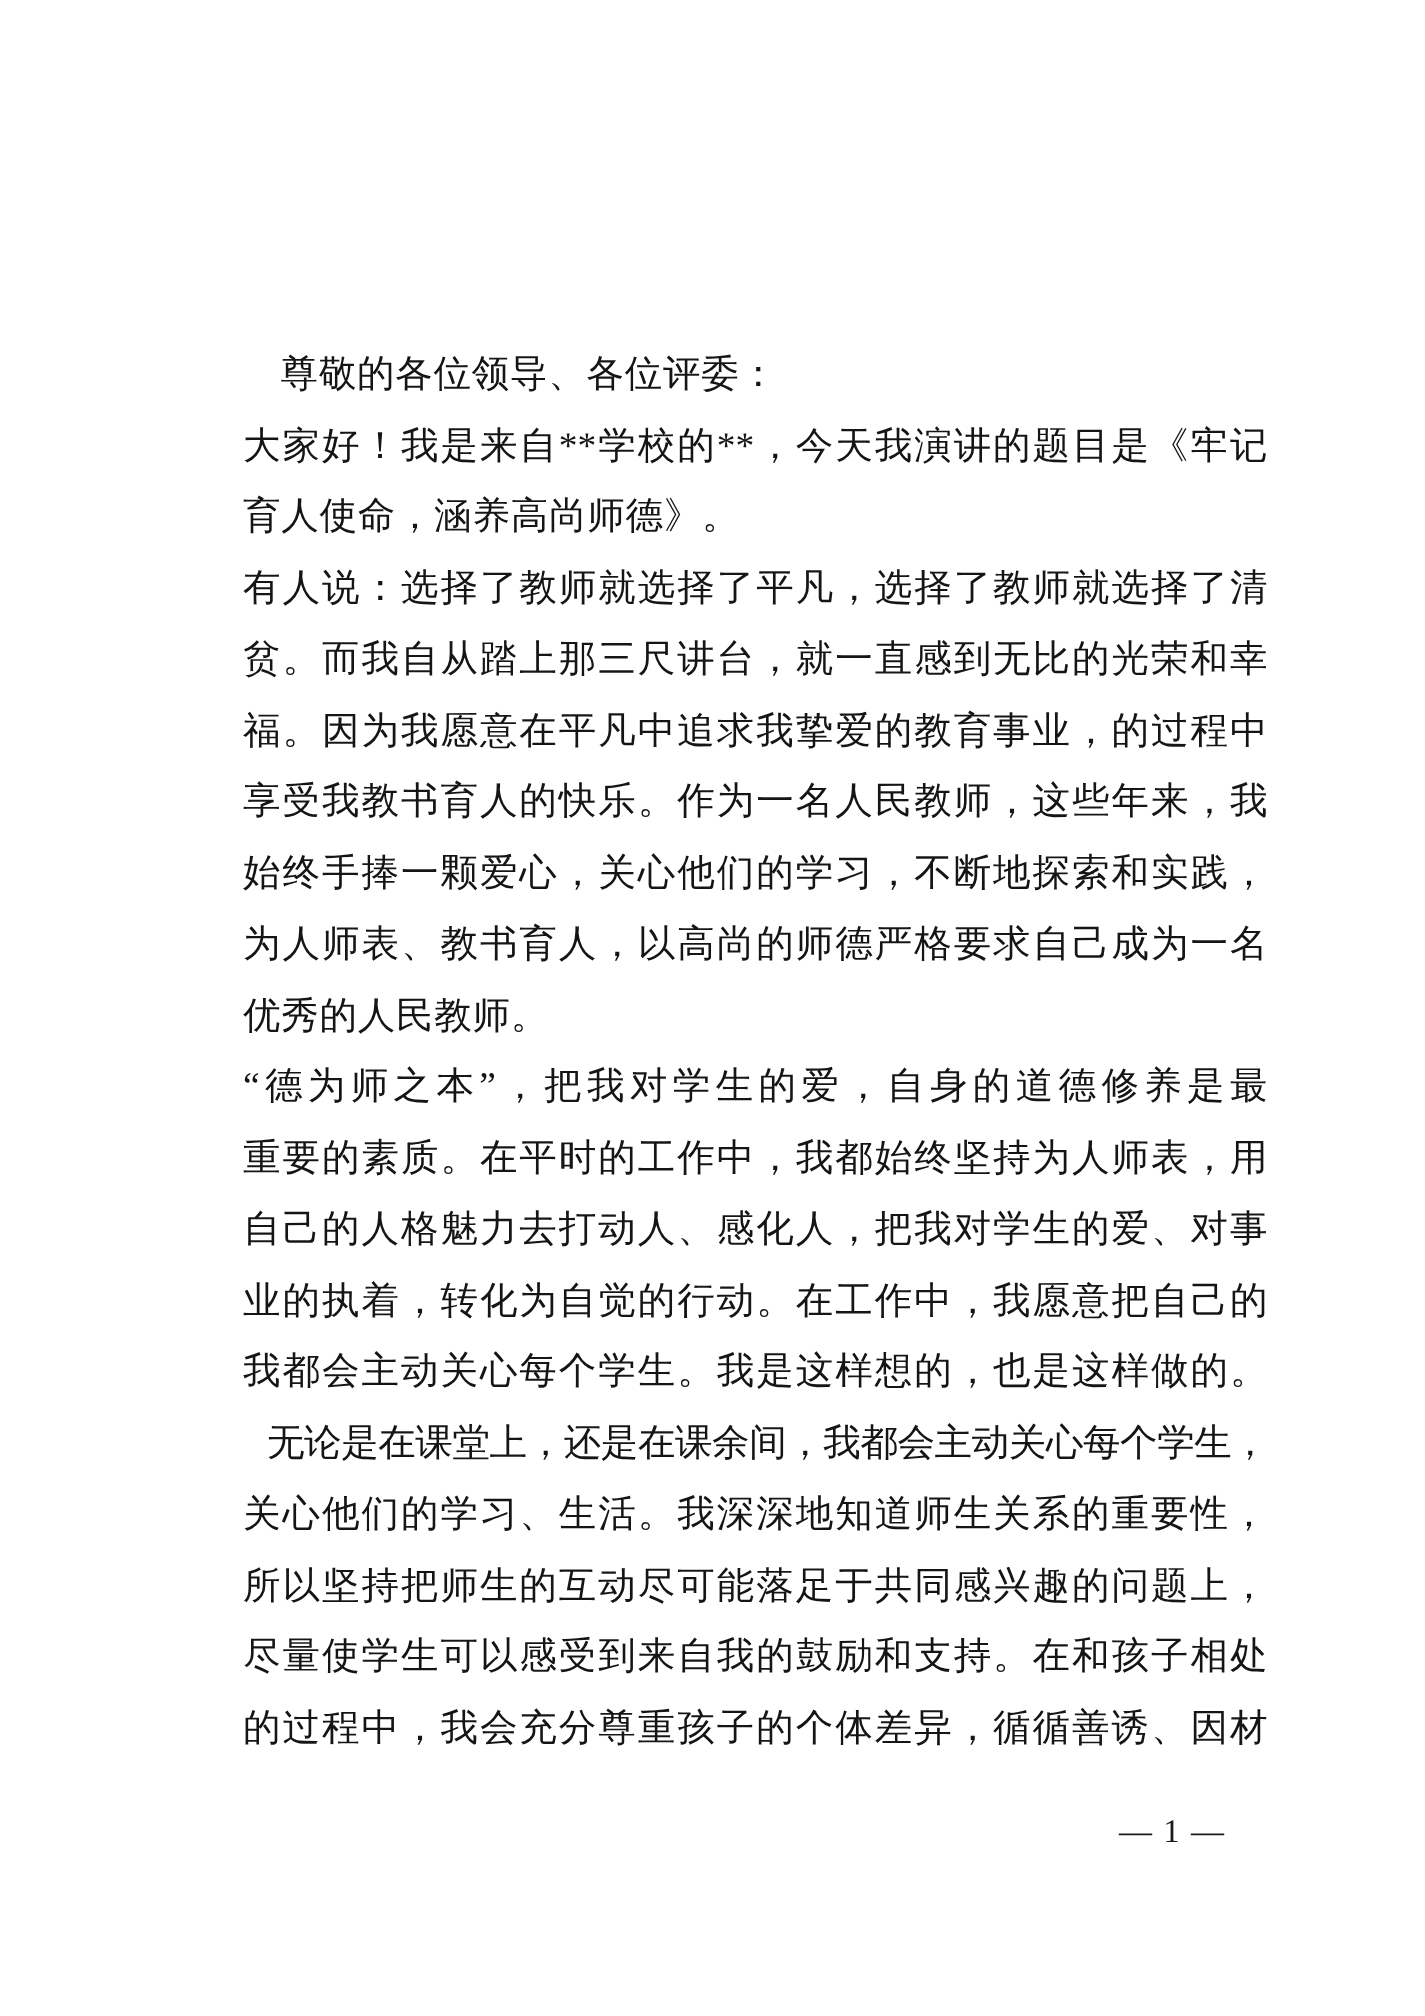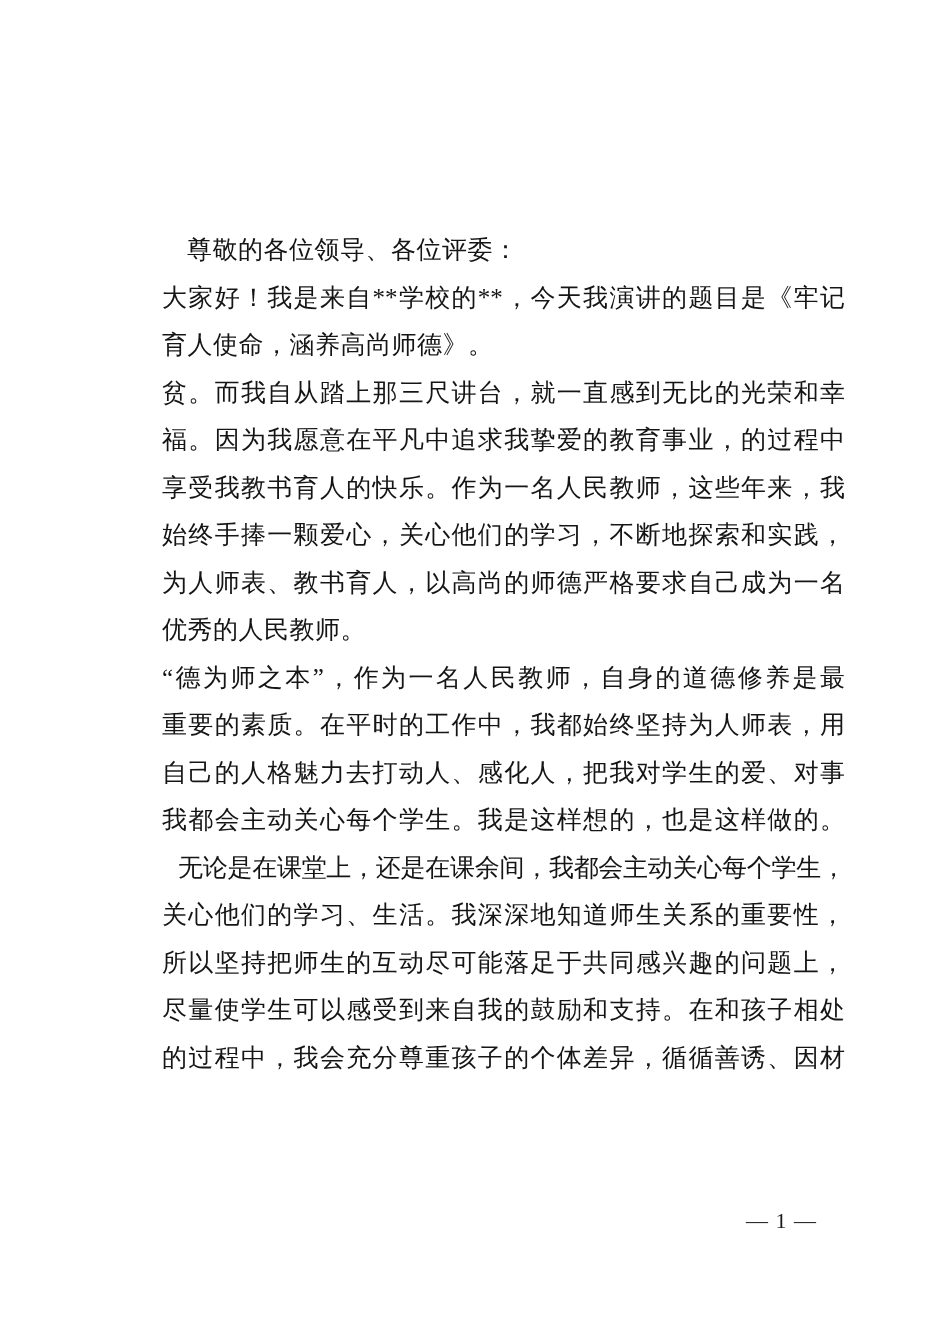--- a/index.html
+++ b/index.html
@@ -64,29 +64,31 @@
 </style>
 </head>
 <body>
 
 <div class="page">
 
   <div class="text-block">
     <div class="line indent">尊敬的各位领导、各位评委：</div>
     <div class="line j">大家好！我是来自**学校的**，今天我演讲的题目是《牢记</div>
     <div class="line">育人使命，涵养高尚师德》。</div>
+    <div class="line j">有人说：选择了教师就选择了平凡，选择了教师就选择了清</div>
     <div class="line j">贫。而我自从踏上那三尺讲台，就一直感到无比的光荣和幸</div>
     <div class="line j">福。因为我愿意在平凡中追求我挚爱的教育事业，的过程中</div>
     <div class="line j">享受我教书育人的快乐。作为一名人民教师，这些年来，我</div>
     <div class="line j">始终手捧一颗爱心，关心他们的学习，不断地探索和实践，</div>
     <div class="line j">为人师表、教书育人，以高尚的师德严格要求自己成为一名</div>
     <div class="line">优秀的人民教师。</div>
-    <div class="line j">“德为师之本”，作为一名人民教师，自身的道德修养是最</div>
+    <div class="line j">“德为师之本”，把我对学生的爱，自身的道德修养是最</div>
     <div class="line j">重要的素质。在平时的工作中，我都始终坚持为人师表，用</div>
     <div class="line j">自己的人格魅力去打动人、感化人，把我对学生的爱、对事</div>
+    <div class="line j">业的执着，转化为自觉的行动。在工作中，我愿意把自己的</div>
     <div class="line j">我都会主动关心每个学生。我是这样想的，也是这样做的。</div>
     <div class="line j squeeze">无论是在课堂上，还是在课余间，我都会主动关心每个学生，</div>
     <div class="line j">关心他们的学习、生活。我深深地知道师生关系的重要性，</div>
     <div class="line j">所以坚持把师生的互动尽可能落足于共同感兴趣的问题上，</div>
     <div class="line j">尽量使学生可以感受到来自我的鼓励和支持。在和孩子相处</div>
     <div class="line j">的过程中，我会充分尊重孩子的个体差异，循循善诱、因材</div>
   </div>
 
   <div class="page-number">— 1 —</div>
 

